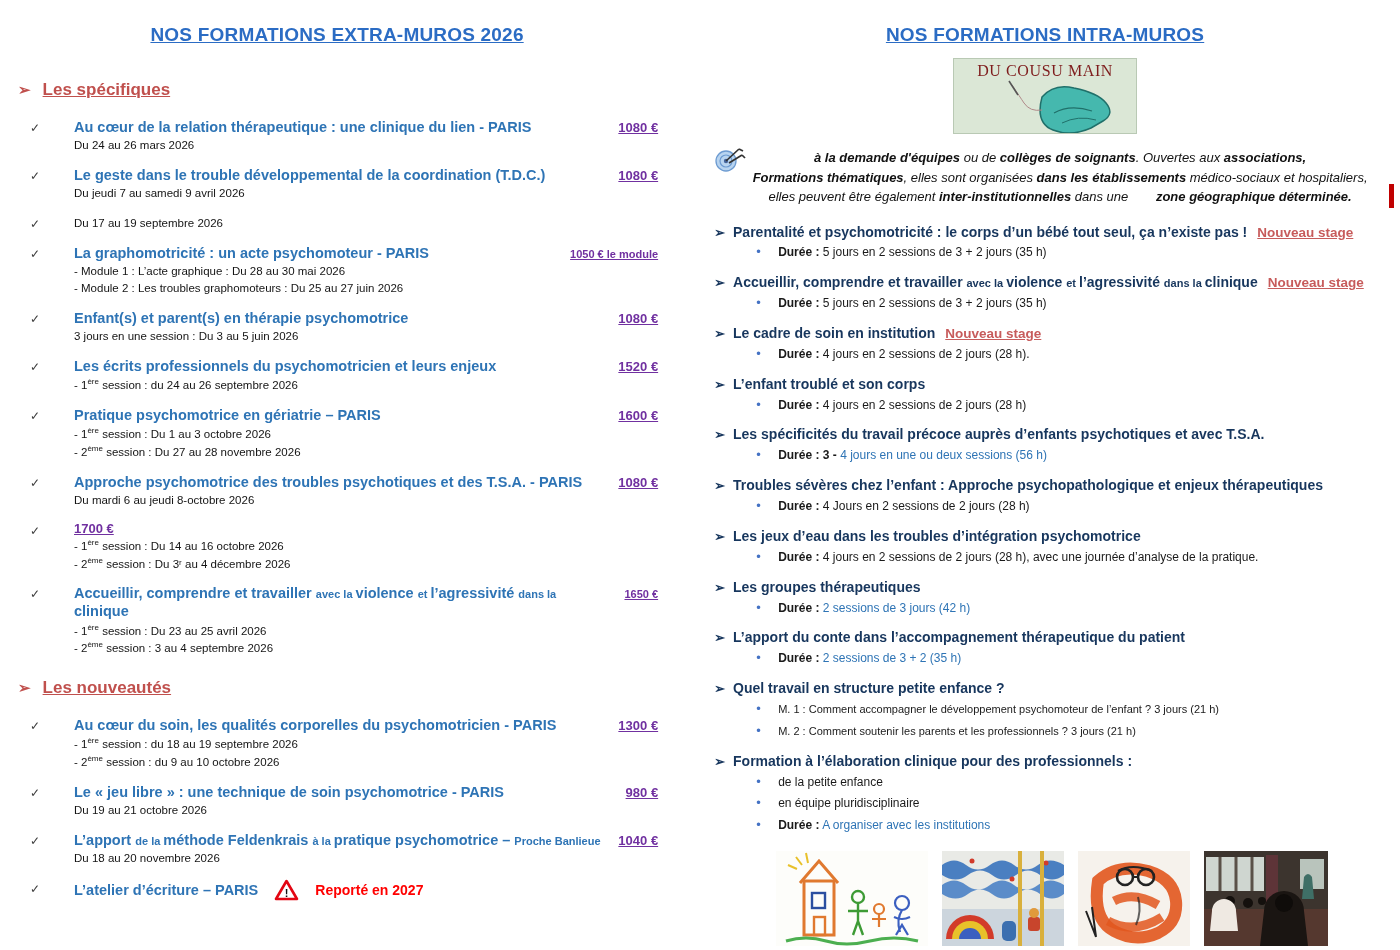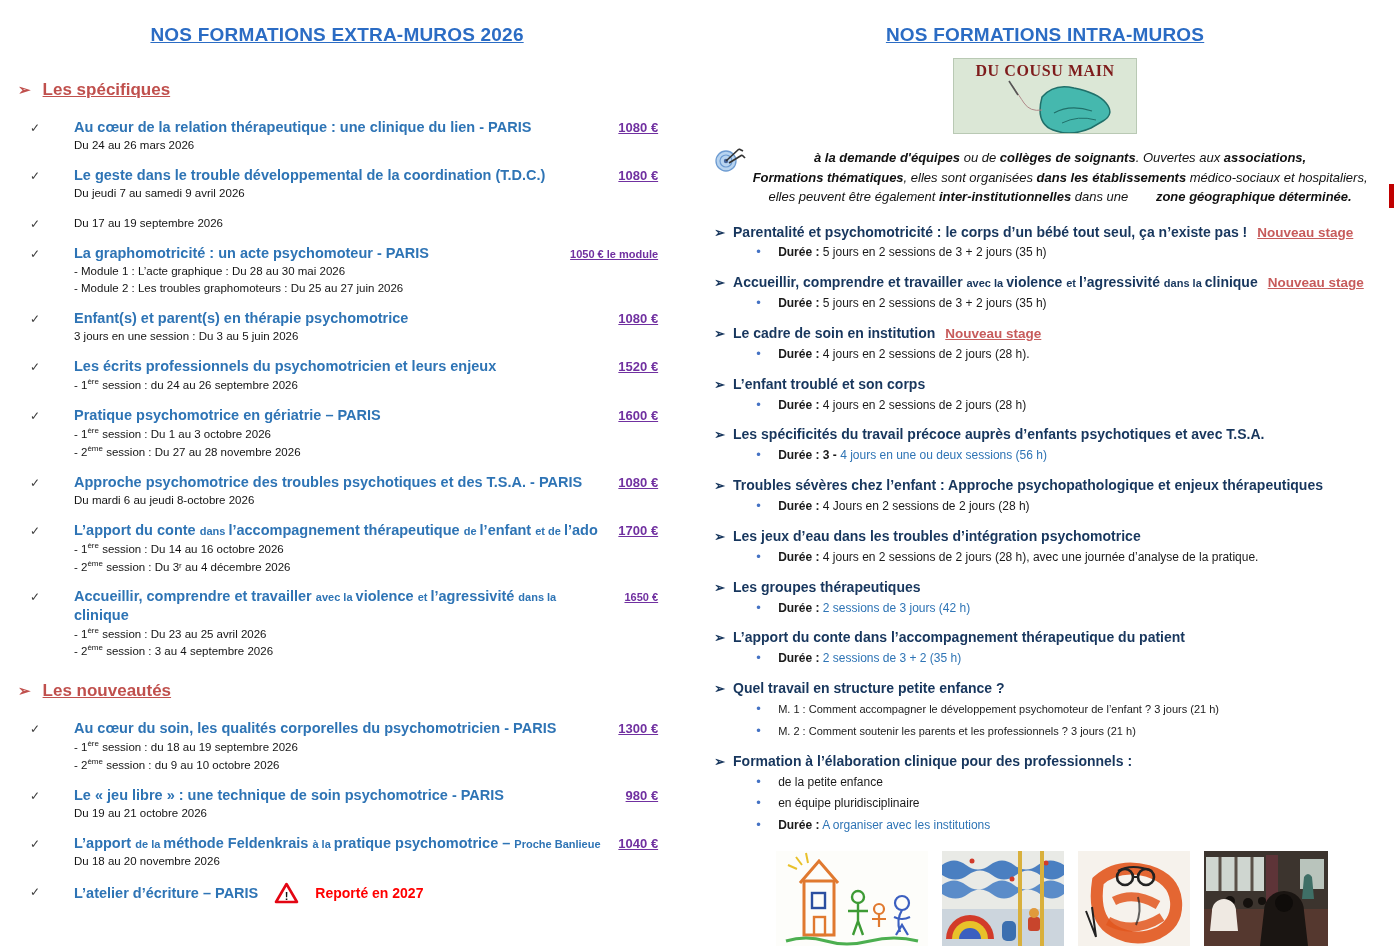--- a/index.html
+++ b/index.html
@@ -25,21 +25,21 @@
   .l-title .seg-sm{font-size:11px;}
   .l-price{color:#7030A0;font-weight:700;font-size:13px;text-decoration:underline;white-space:nowrap;}
   .l-price.sm{font-size:11px;}
   .l-sub{font-size:11.5px;margin-top:2px;color:#141414;line-height:1.3;}
   .l-sub sup{font-size:8px;}
   .warn{display:inline-flex;align-items:center;}
   .note{color:#FF0000;font-weight:700;font-size:14px;white-space:nowrap;}
 
   
   .logo{width:182px;height:74px;margin:2px auto 14px auto;background:#dbe7d6;border:1px solid #b9c9b4;position:relative;overflow:hidden;}
-  .logo-text{font-family:"Liberation Serif",serif;font-weight:700;color:#7e1c1c;font-size:16px;letter-spacing:.6px;text-align:center;padding-top:3px;}
+  .logo-text{font-family:"Liberation Serif",serif;font-weight:400;color:#7e1c1c;font-size:16px;letter-spacing:.6px;text-align:center;padding-top:3px;}
   .logo svg{position:absolute;left:0;top:20px;}
 
   .intro-wrap{position:relative;padding:0 4px 0 34px;margin:2px 0 16px 0;}
   .intro-icon{position:absolute;left:0;top:-4px;}
   .intro{font-style:italic;font-size:13px;line-height:1.5;text-align:center;color:#111;}
   .intro-line span{white-space:pre-wrap;}
 
   .r-item{margin-bottom:11px;}
   .r-head{color:#17365D;font-weight:700;font-size:14px;line-height:1.3;display:flex;gap:8px;align-items:baseline;}
   .r-arrow{font-size:13px;flex:none;}
@@ -144,21 +144,20 @@
               <span class="l-title">Approche psychomotrice des troubles psychotiques et des T.S.A. - PARIS</span>
               <span class="l-price">1080 €</span>
             </div>
             <div class="l-sub">Du mardi 6 au jeudi 8-octobre 2026</div>
           </div>
         </div>
         <div class="l-item">
           <span class="check">✓</span>
           <div class="l-body">
             <div class="l-head">
-              <span class="l-title"><span>L’apport du conte </span><span class="seg-sm">dans </span><span>l’accompagnement thérapeutique </span><span class="seg-sm">de </span><span>l’enfant </span><span class="seg-sm">et de </span><span>l’ado</span></span>
               <span class="l-price">1700 €</span>
             </div>
             <div class="l-sub">- 1<sup>ère</sup> session : Du 14 au 16 octobre 2026</div>
             <div class="l-sub">- 2<sup>ème</sup> session : Du 3ʳ au 4 décembre 2026</div>
           </div>
         </div>
         <div class="l-item">
           <span class="check">✓</span>
           <div class="l-body">
             <div class="l-head">

